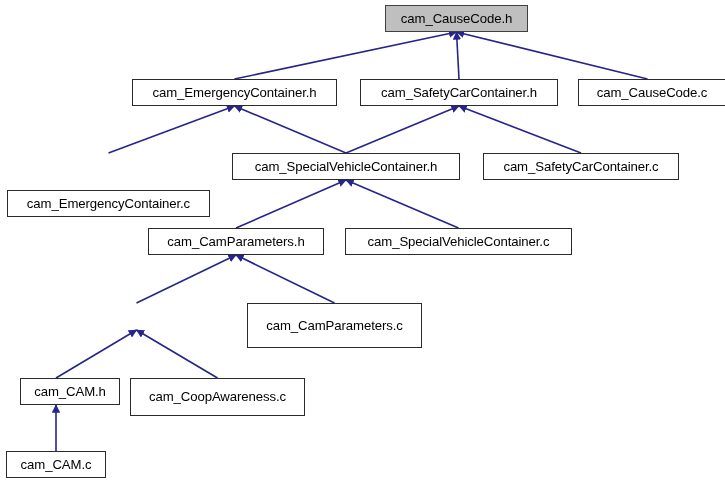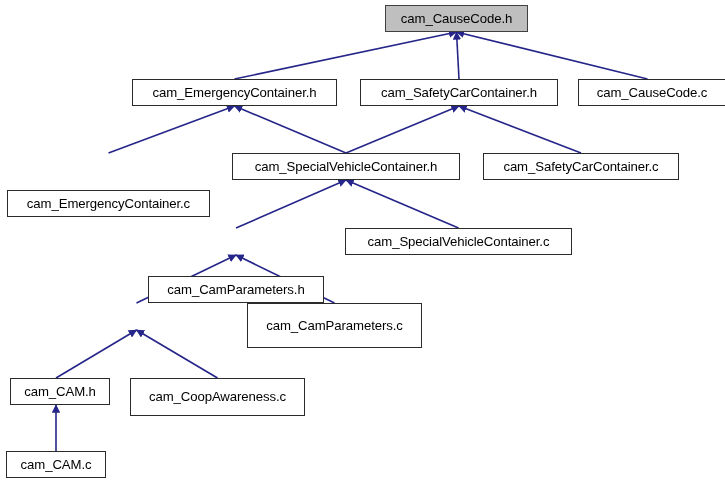--- a/index.html
+++ b/index.html
@@ -68,30 +68,30 @@
     </div>
     <div class="node" style="left: 7px; top: 153px; width: 203px; height: 27px; margin-top: 37px;">
       <span class="lbl">cam_EmergencyContainer.c</span>
     </div>
     <div class="node" style="left: 232px; top: 153px; width: 228px; height: 27px; justify-content: center;">
       <span class="lbl">cam_SpecialVehicleContainer.h</span>
     </div>
     <div class="node" style="left: 483px; top: 153px; width: 196px; height: 27px;">
       <span class="lbl">cam_SafetyCarContainer.c</span>
     </div>
-    <div class="node" style="left: 148px; top: 228px; width: 176px; height: 27px; margin-top: 48px;">
+    <div class="node" style="left: 148px; top: 228px; width: 176px; height: 27px;">
       <span class="lbl">cam_CamParameters.h</span>
     </div>
     <div class="node" style="left: 345px; top: 228px; width: 227px; height: 27px;">
       <span class="lbl">cam_SpecialVehicleContainer.c</span>
     </div>
     <div class="node" style="left: 247px; top: 303px; width: 175px; height: 45px;">
       <span class="lbl">cam_CamParameters.c</span>
     </div>
-    <div class="node" style="left: 10px; top: 378px; width: 100px; height: 27px;">
+    <div class="node" style="left: 20px; top: 378px; width: 100px; height: 27px;">
       <span class="lbl">cam_CAM.h</span>
     </div>
     <div class="node" style="left: 130px; top: 378px; width: 175px; height: 38px;">
       <span class="lbl">cam_CoopAwareness.c</span>
     </div>
     <div class="node" style="left: 6px; top: 451px; width: 100px; height: 27px;">
       <span class="lbl">cam_CAM.c</span>
     </div>
   </div>
 

